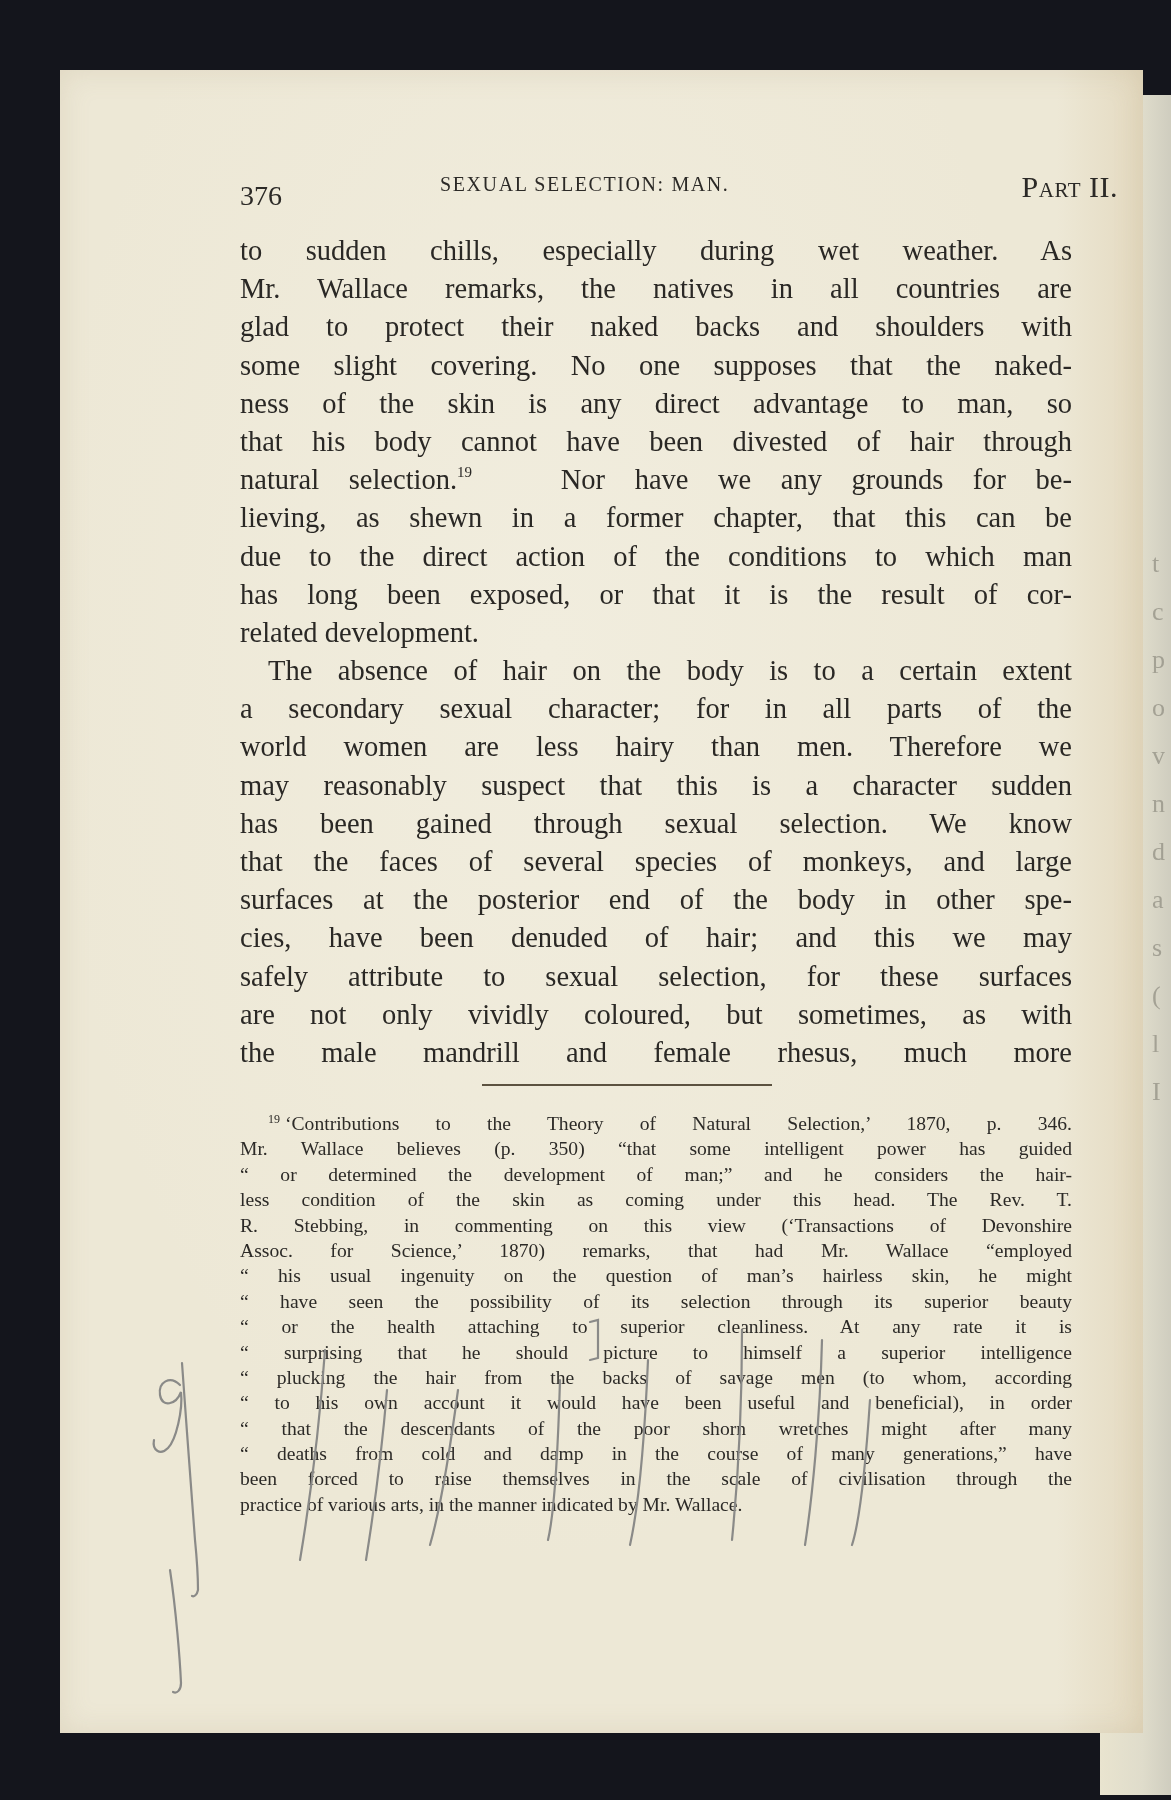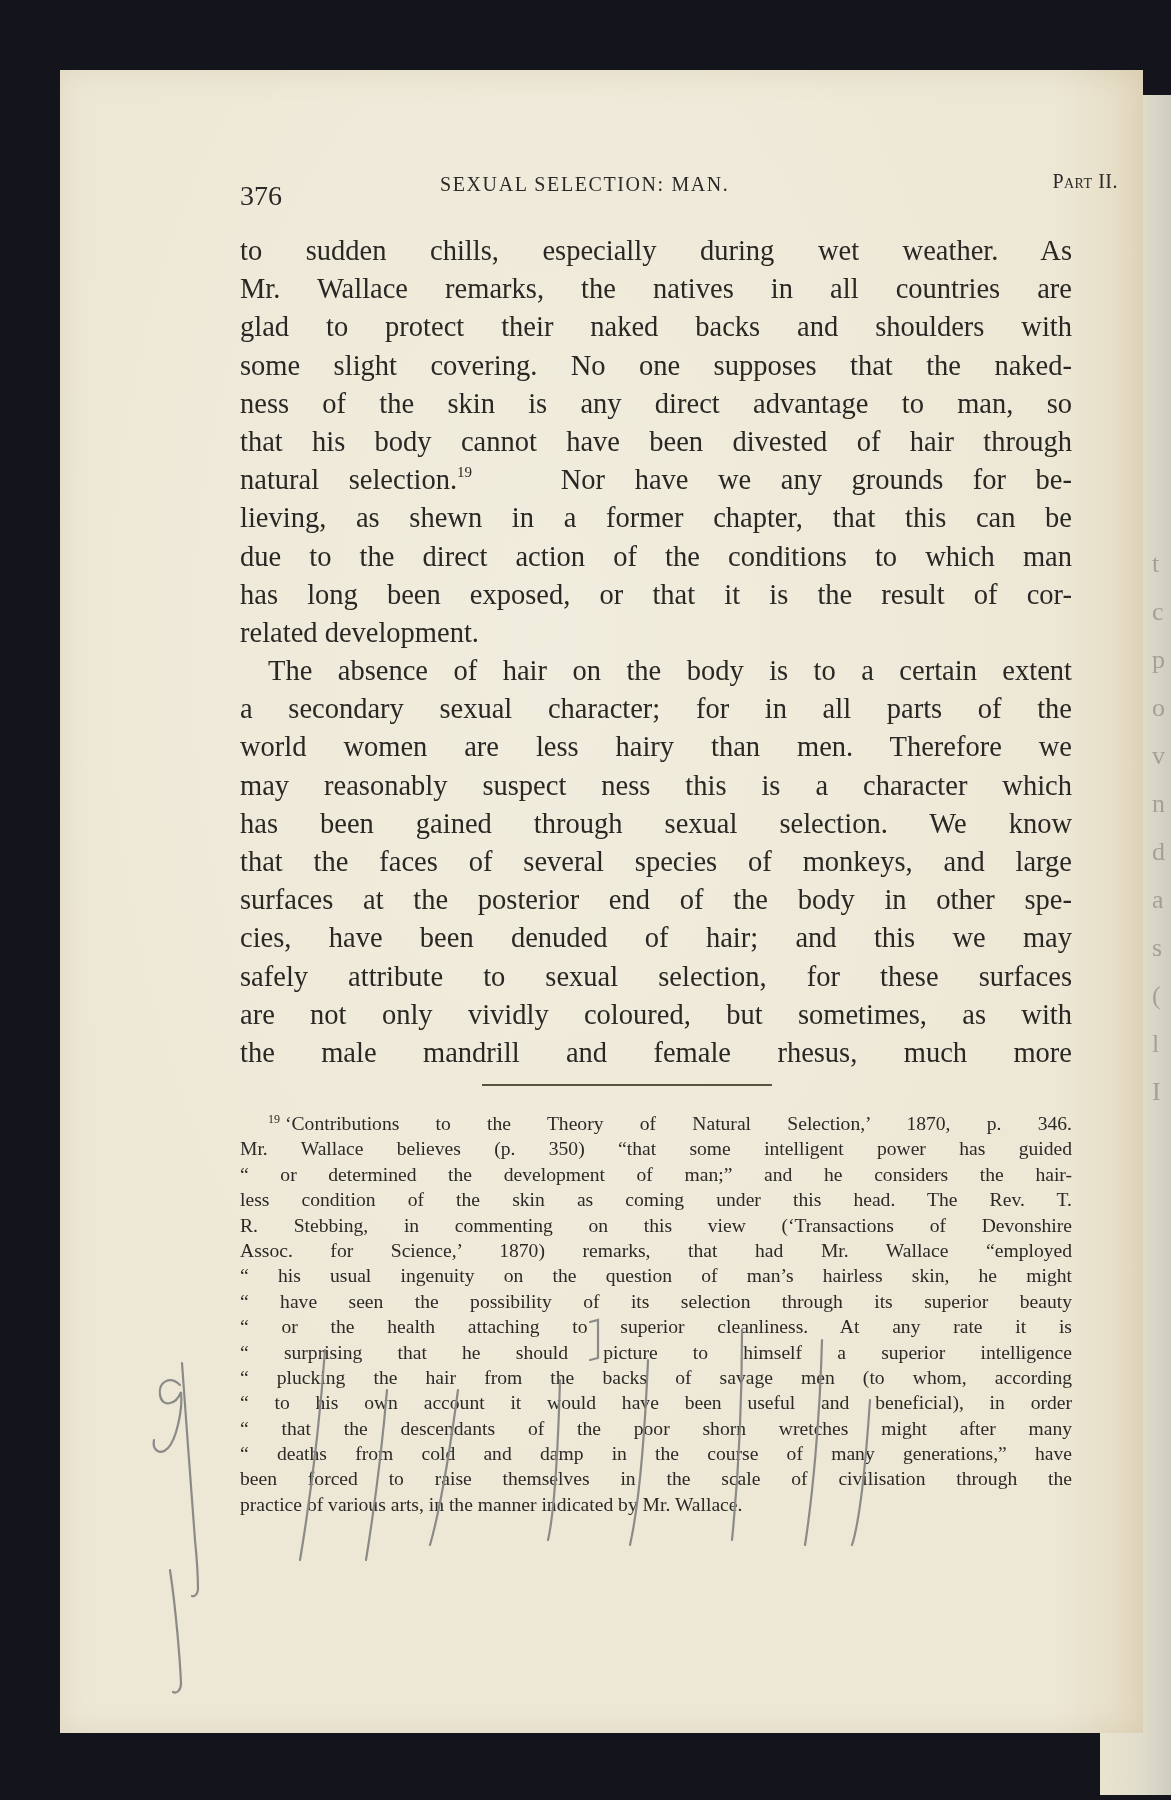--- a/index.html
+++ b/index.html
@@ -27,21 +27,21 @@
   }
   .running-head {
     position:absolute; left:180px; top:98px; width:830px; height:34px;
     color:#2c2a27;
   }
   .page-number { position:absolute; left:0; top:12px; font-size:28px; }
   .running-title {
     position:absolute; left:200px; top:5px; font-size:20px; letter-spacing:1.6px;
   }
   .part-label {
-    position:absolute; right:-48px; top:2px; font-size:20px; font-variant:small-caps; letter-spacing:.5px;
+    position:absolute; right:-48px; top:2px; font-size:30px; font-variant:small-caps; letter-spacing:.5px;
   }
   .body-text {
     position:absolute; left:180px; top:162px; width:832px;
     color:#2a2825; font-size:28.5px; line-height:38.2px;
   }
   .line { display:block; white-space:nowrap; text-align:justify; text-align-last:justify; height:38.2px; }
   .line.last { text-align-last:left; }
   .line.indent { padding-left:28px; }
   sup.fn-ref { font-size:15px; vertical-align:12px; line-height:0; }
   .footnote-rule {
@@ -91,21 +91,21 @@
     <span class="line">ness of the skin is any direct advantage to man, so</span>
     <span class="line">that his body cannot have been divested of hair through</span>
     <span class="line"><span>natural selection.</span><sup class="fn-ref">19</sup>&nbsp;&nbsp;&nbsp;<span>Nor have we any grounds for be-</span></span>
     <span class="line">lieving, as shewn in a former chapter, that this can be</span>
     <span class="line">due to the direct action of the conditions to which man</span>
     <span class="line">has long been exposed, or that it is the result of cor-</span>
     <span class="line last">related development.</span>
     <span class="line indent">The absence of hair on the body is to a certain extent</span>
     <span class="line">a secondary sexual character; for in all parts of the</span>
     <span class="line">world women are less hairy than men. Therefore we</span>
-    <span class="line">may reasonably suspect ness this is a character which</span>
+    <span class="line">may reasonably suspect that this is a character sudden</span>
     <span class="line">has been gained through sexual selection. We know</span>
     <span class="line">that the faces of several species of monkeys, and large</span>
     <span class="line">surfaces at the posterior end of the body in other spe-</span>
     <span class="line">cies, have been denuded of hair; and this we may</span>
     <span class="line">safely attribute to sexual selection, for these surfaces</span>
     <span class="line">are not only vividly coloured, but sometimes, as with</span>
     <span class="line">the male mandrill and female rhesus, much more</span>
   </div>
 
   <div class="footnote-rule"></div>

